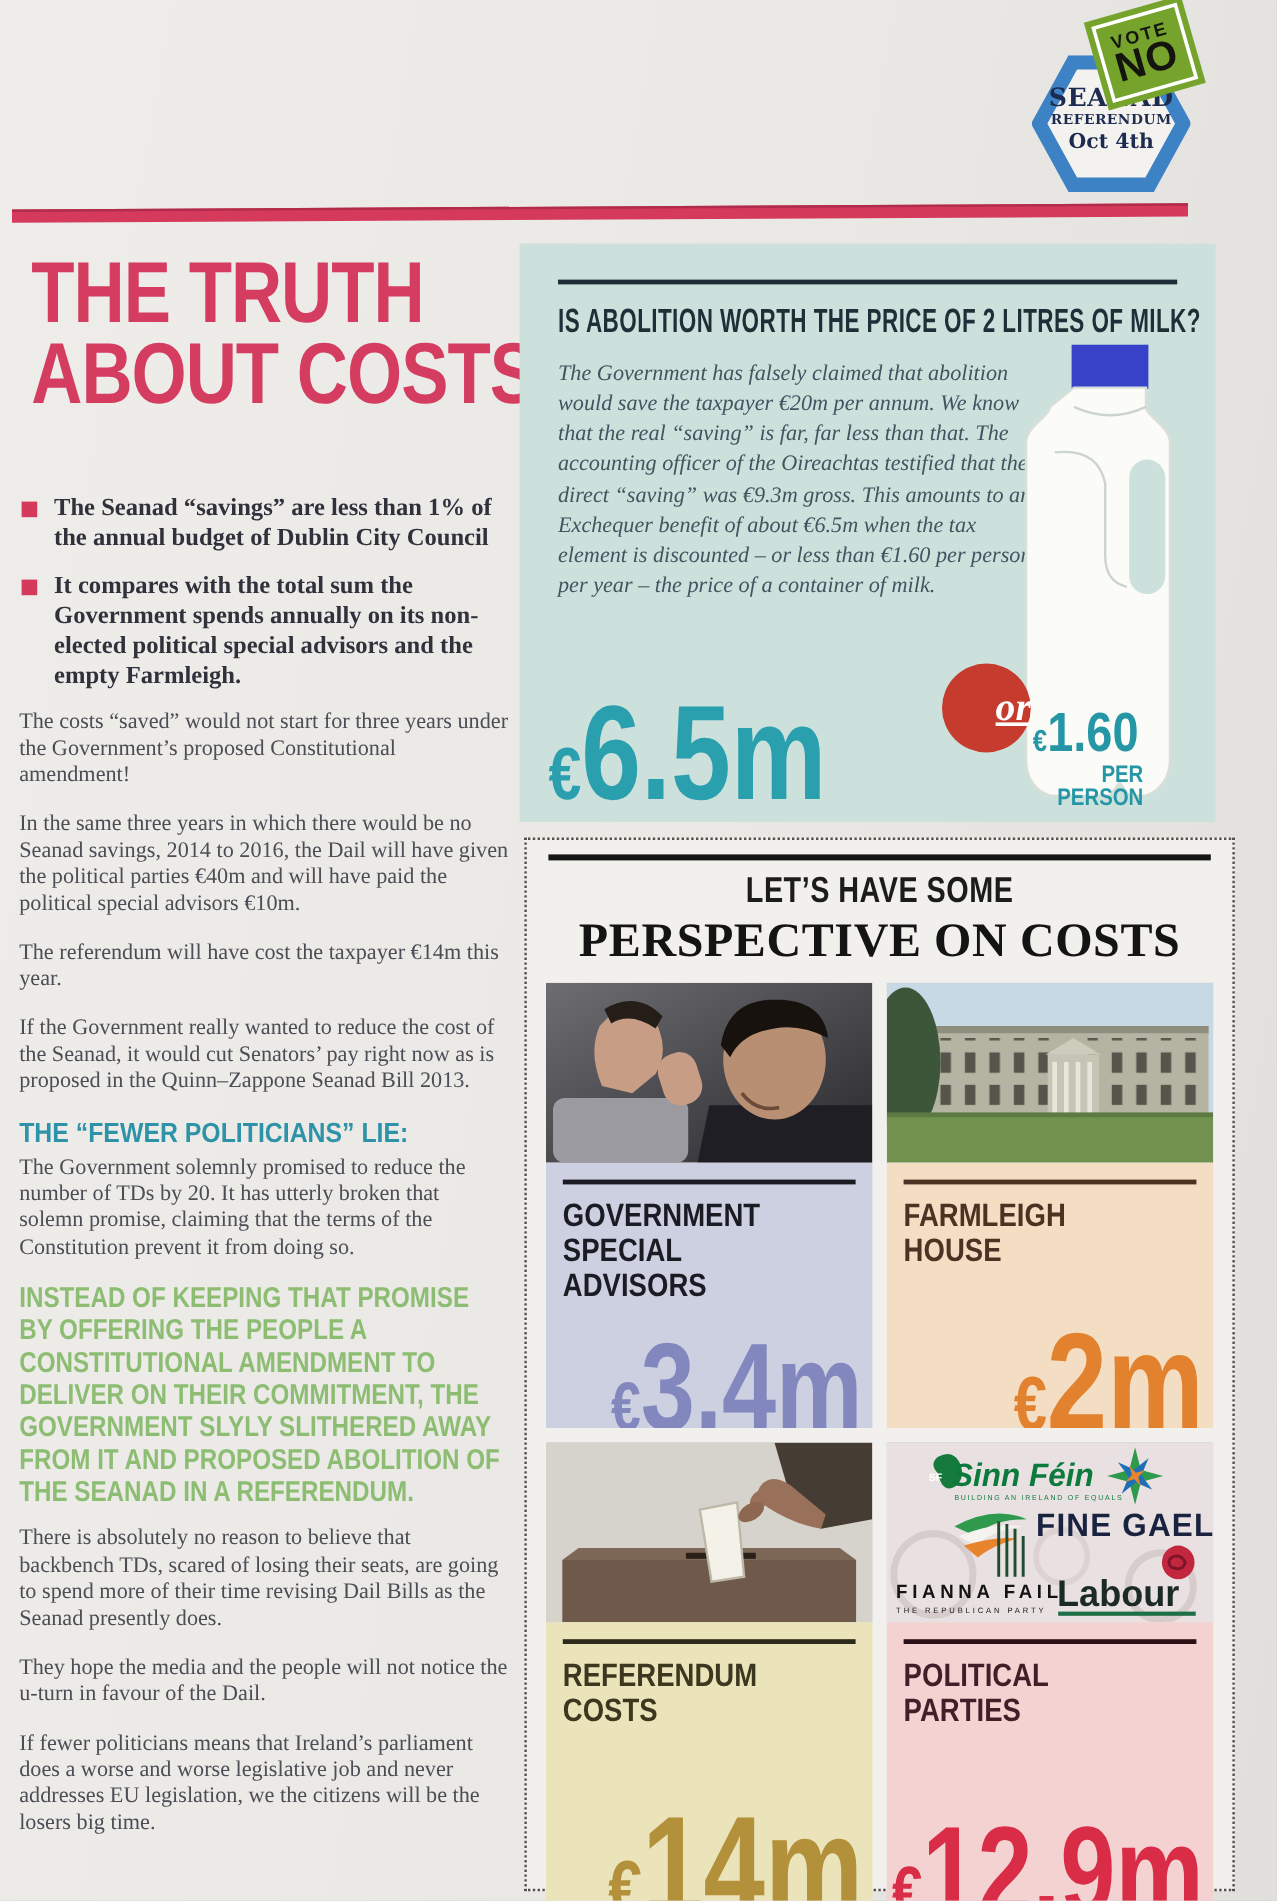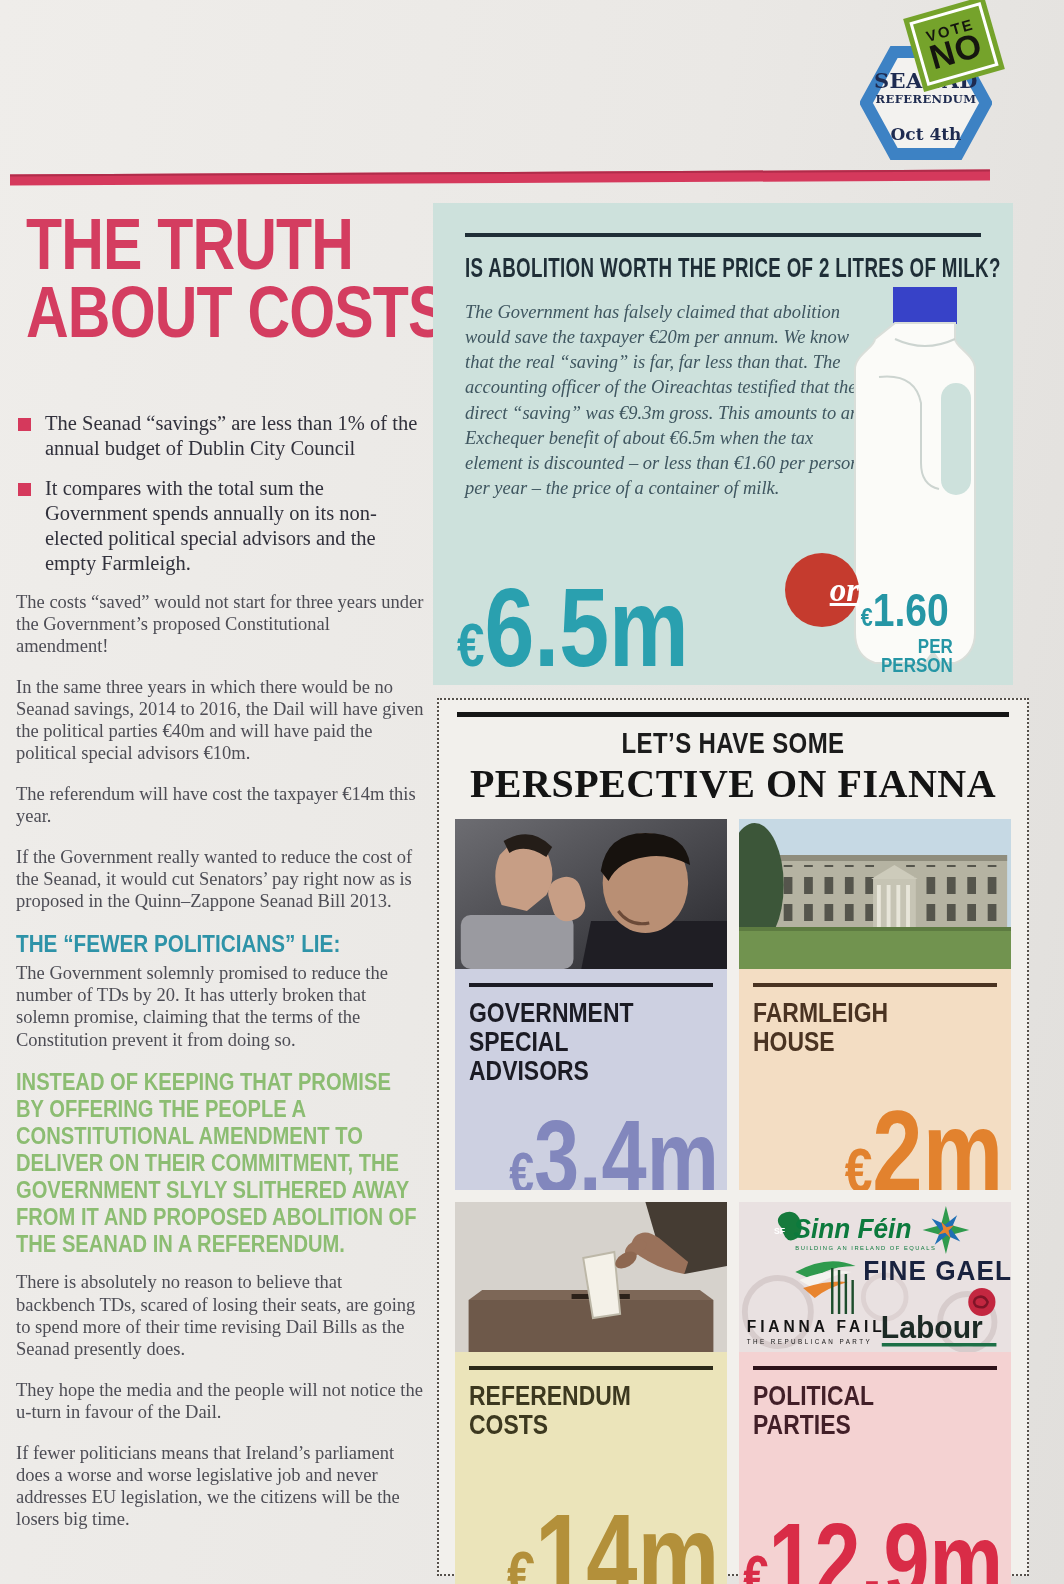--- a/index.html
+++ b/index.html
@@ -5,38 +5,38 @@
   html,body{margin:0;padding:0;background:#d8d6d3;}
   .page{position:relative;width:1064px;height:1584px;margin:0 auto;overflow:hidden;
     background:linear-gradient(100deg,#efedea 0%,#eae8e5 55%,#e1dfdc 100%);
     font-family:"Liberation Sans",sans-serif;color:#333;}
   
   .badge{position:absolute;top:6px;right:48px;width:170px;height:160px;}
   .hex{position:absolute;left:14px;top:40px;width:132px;height:114px;}
   .hex-text{position:absolute;left:14px;top:64px;width:132px;text-align:center;color:#1e2b50;line-height:1;}
   .hex-l1{font-family:"DejaVu Serif","Liberation Serif",serif;font-weight:bold;font-size:21px;letter-spacing:.5px;}
   .hex-l2{font-family:"DejaVu Serif","Liberation Serif",serif;font-weight:bold;font-size:11.5px;margin-top:3px;letter-spacing:.4px;}
-  .hex-l3{font-family:"DejaVu Serif","Liberation Serif",serif;font-weight:bold;font-size:17px;margin-top:20px;}
+  .hex-l3{font-family:"DejaVu Serif","Liberation Serif",serif;font-weight:bold;font-size:17px;margin-top:4px;}
   .vote-square{position:absolute;left:66px;top:0px;width:84px;height:76px;background:#75a32b;
     transform:rotate(-16deg);padding:5px;box-sizing:border-box;}
   .vote-inner{width:100%;height:100%;border:3px solid #fff;box-sizing:border-box;display:flex;
     flex-direction:column;align-items:center;justify-content:center;color:#15150f;}
   .vote-word{font-size:15px;font-weight:bold;letter-spacing:2px;line-height:1;}
   .no-word{font-size:34px;font-weight:bold;line-height:.85;letter-spacing:1px;}
   
   .top-rule{position:absolute;left:10px;top:172px;width:980px;height:9px;background:#d5395c;
     border-top:2px solid #b02c4a;transform:rotate(-.3deg);}
   
   .left-col{position:absolute;left:16px;top:200px;width:408px;}
   .h1line{font-size:72px;font-weight:bold;color:#d43d60;line-height:.95;white-space:nowrap;
     display:block;transform:scaleX(.82);transform-origin:0 50%;letter-spacing:-1px;}
   .bullets{margin-top:64px;}
   .bullet{display:flex;margin-bottom:15px;}
   .bullet-sq{flex:0 0 13px;width:13px;height:13px;background:#d5395c;margin:7px 14px 0 2px;}
-  .bullet-tx{font-family:"Liberation Serif",serif;font-weight:normal;font-size:20.5px;line-height:1.22;color:#31313c;}
+  .bullet-tx{font-family:"Liberation Serif",serif;font-weight:bold;font-size:20.5px;line-height:1.22;color:#31313c;}
   .para{font-family:"Liberation Serif",serif;font-size:18.5px;line-height:1.2;color:#4d4d55;margin-top:14px;}
   .lie-h{margin-top:17px;font-size:23px;font-weight:bold;color:#2e93a8;white-space:nowrap;
     transform:scaleX(.9);transform-origin:0 50%;}
   .lie-p{margin-top:4px;}
   .green-block{margin-top:16px;font-size:24px;font-weight:bold;color:#8cbd72;line-height:1.12;
     width:480px;transform:scaleX(.84);transform-origin:0 0;letter-spacing:0;}
   
   .milk{position:absolute;left:433px;top:203px;width:580px;height:482px;background:#cde1dc;overflow:hidden;}
   .mrule{margin:30px 32px 0;height:4px;background:#1f2e37;}
   .mhead{margin:15px 0 0 32px;font-size:28px;font-weight:bold;color:#1f2e37;white-space:nowrap;
@@ -159,21 +159,21 @@
       <span class="euro-sm">€</span><span>6.5m</span>
     </div>
     <div class="or-circle">
       <span class="or-tx">or</span>
     </div>
   </div>
 
   <div class="persp">
     <div class="prule"></div>
     <div class="phead1">LET’S HAVE SOME</div>
-    <div class="phead2">PERSPECTIVE ON FIANNA</div>
+    <div class="phead2">PERSPECTIVE ON COSTS</div>
 
     <div class="grid">
 
       <div>
         <div class="photo">
           <svg viewBox="0 0 280 150" preserveAspectRatio="none">
             <defs>
                 <linearGradient id="wbg" x1="0" y1="0" x2="1" y2="1">
               <stop offset="0" stop-color="#6d6d72"></stop>
                   <stop offset="1" stop-color="#28282d"></stop>

